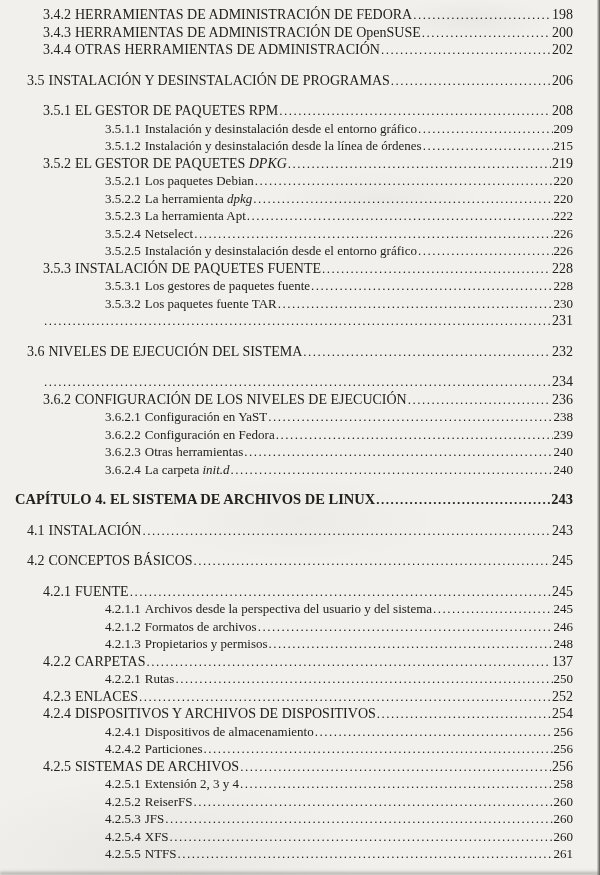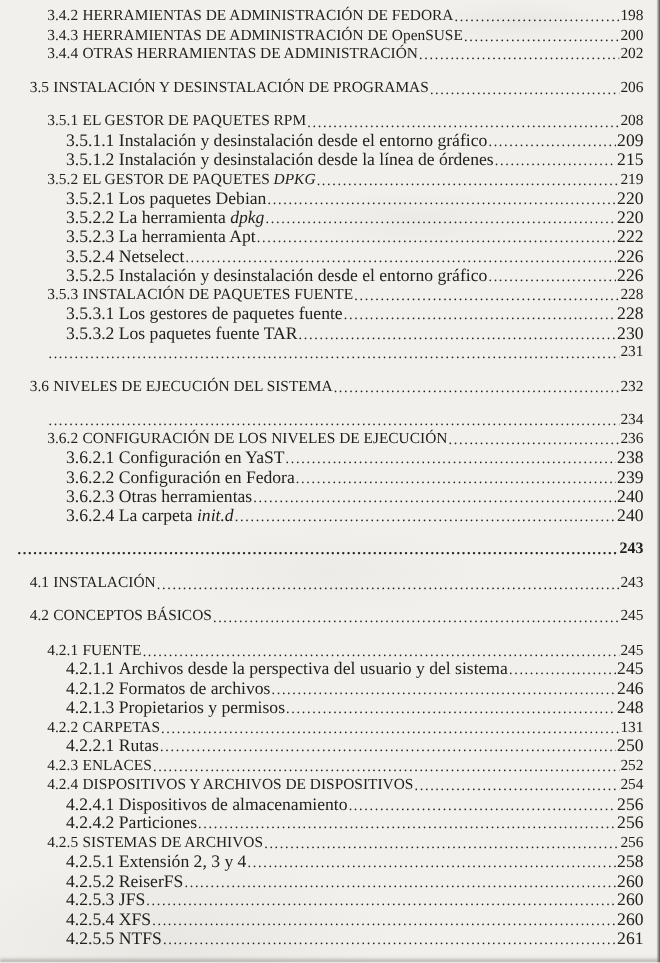--- a/index.html
+++ b/index.html
@@ -22,30 +22,30 @@
       radial-gradient(ellipse 200px 60px at 300px 520px, rgba(90,85,75,0.03), transparent 70%),
       radial-gradient(ellipse 300px 120px at 150px 860px, rgba(90,85,75,0.06), transparent 70%);
     color:var(--ink);
     box-sizing:border-box;
     padding-top:6px;
   }
   .toc{width:100%;}
   .row{
     display:flex;
     align-items:flex-start;
-    padding-right:15px;
+    padding-right:27px;
     line-height:17.5px;
     font-size:14px;
     box-sizing:border-box;
   }
   .row.gap{margin-top:13px;}
   .row.lv1{padding-left:15px;font-weight:bold;font-size:14.5px;}
   .row.lv2{padding-left:27px;}
   .row.lv3{padding-left:43px;}
-  .row.lv4{padding-left:60px;font-size:16px;}
+  .row.lv4{padding-left:60px;font-size:13px;margin-left:45px;}
   .num{margin-right:4px;white-space:nowrap;}
   .txt{white-space:nowrap;flex:0 0 auto;}
   .ttl-em{font-style:italic;}
   .ttl-em:empty{display:none;}
   .leader{
     flex:1 1 auto;
     overflow:hidden;
     white-space:nowrap;
     margin:0 1px;
     font-size:13px;
@@ -182,20 +182,21 @@
     <span class="txt"><span class="num">3.6.2.3</span><span class="ttl">Otras herramientas</span></span>
     <span class="leader"></span>
     <span class="pg">240</span>
   </div>
       <div class="row lv4">
     <span class="txt"><span class="num">3.6.2.4</span><span class="ttl">La carpeta </span><span class="ttl-em">init.d</span></span>
     <span class="leader"></span>
     <span class="pg">240</span>
   </div>
       <div class="row lv1 gap">
+    <span class="txt"><span class="num">CAPÍTULO 4.</span><span class="ttl">EL SISTEMA DE ARCHIVOS DE LINUX</span></span>
     <span class="leader"></span>
     <span class="pg">243</span>
   </div>
       <div class="row lv2 gap">
     <span class="txt"><span class="num">4.1</span><span class="ttl">INSTALACIÓN</span></span>
     <span class="leader"></span>
     <span class="pg">243</span>
   </div>
       <div class="row lv2 gap">
     <span class="txt"><span class="num">4.2</span><span class="ttl">CONCEPTOS BÁSICOS</span></span>
@@ -218,21 +219,21 @@
     <span class="pg">246</span>
   </div>
       <div class="row lv4">
     <span class="txt"><span class="num">4.2.1.3</span><span class="ttl">Propietarios y permisos</span></span>
     <span class="leader"></span>
     <span class="pg">248</span>
   </div>
       <div class="row lv3">
     <span class="txt"><span class="num">4.2.2</span><span class="ttl">CARPETAS</span></span>
     <span class="leader"></span>
-    <span class="pg">131</span>
+    <span class="pg">137</span>
   </div>
       <div class="row lv4">
     <span class="txt"><span class="num">4.2.2.1</span><span class="ttl">Rutas</span></span>
     <span class="leader"></span>
     <span class="pg">250</span>
   </div>
       <div class="row lv3">
     <span class="txt"><span class="num">4.2.3</span><span class="ttl">ENLACES</span></span>
     <span class="leader"></span>
     <span class="pg">252</span>

